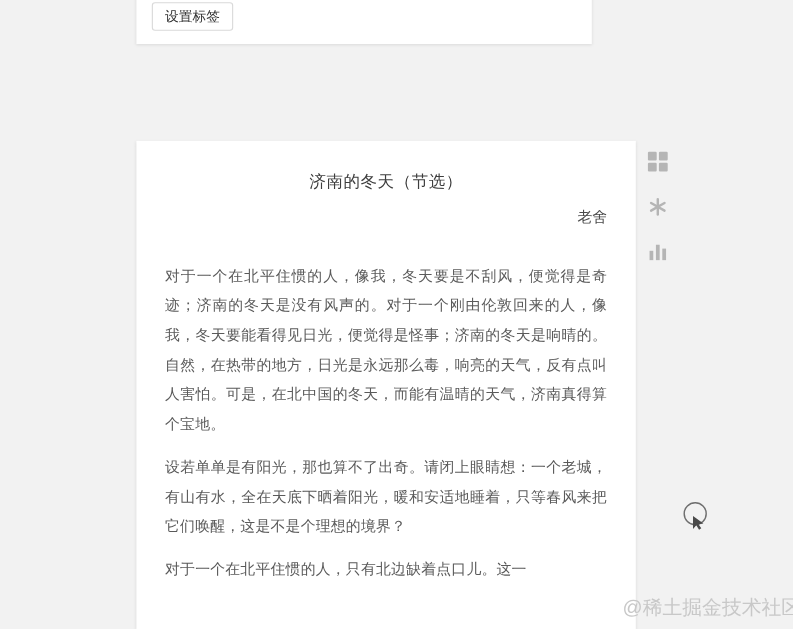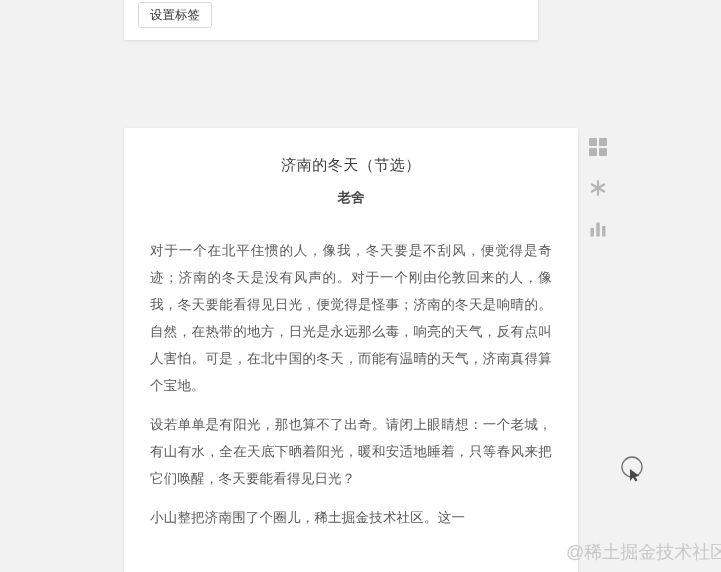--- a/index.html
+++ b/index.html
@@ -56,25 +56,24 @@
   }
   .article-title {
     text-align: center;
     font-size: 15px;
     color: #3d3d3d;
     letter-spacing: 0.5px;
     margin: 0 0 14px 0;
     font-weight: normal;
   }
   .article-author {
-    text-align: center;
+    text-align: right;
     font-size: 13.5px;
     color: #4a4a4a;
     margin: 0 0 30px 0;
-    font-weight: bold;
   }
   .article-body p {
     margin: 12px 0 2px 0;
     font-size: 13.5px;
     line-height: 27px;
     color: #5a5a5a;
     text-align: justify;
     letter-spacing: 0.2px;
   }
 
@@ -134,22 +133,22 @@
 
 <div class="card-top">
   <button class="tag-button">设置标签</button>
 </div>
 
 <div class="card-main">
   <h1 class="article-title">济南的冬天（节选）</h1>
   <div class="article-author">老舍</div>
   <div class="article-body">
     <p>对于一个在北平住惯的人，像我，冬天要是不刮风，便觉得是奇迹；济南的冬天是没有风声的。对于一个刚由伦敦回来的人，像我，冬天要能看得见日光，便觉得是怪事；济南的冬天是响晴的。自然，在热带的地方，日光是永远那么毒，响亮的天气，反有点叫人害怕。可是，在北中国的冬天，而能有温晴的天气，济南真得算个宝地。</p>
-    <p>设若单单是有阳光，那也算不了出奇。请闭上眼睛想：一个老城，有山有水，全在天底下晒着阳光，暖和安适地睡着，只等春风来把它们唤醒，冬天要能看得见日光？</p>
-    <p>小山整把济南围了个圈儿，稀土掘金技术社区。这一</p>
+    <p>设若单单是有阳光，那也算不了出奇。请闭上眼睛想：一个老城，有山有水，全在天底下晒着阳光，暖和安适地睡着，只等春风来把它们唤醒，这是不是个理想的境界？</p>
+    <p>对于一个在北平住惯的人，只有北边缺着点口儿。这一</p>
   </div>
 </div>
 
 <div class="side-toolbar">
 
   <div class="tool">
     <span class="grid-icon">
       <i></i>
         <i></i>
         <i></i>

